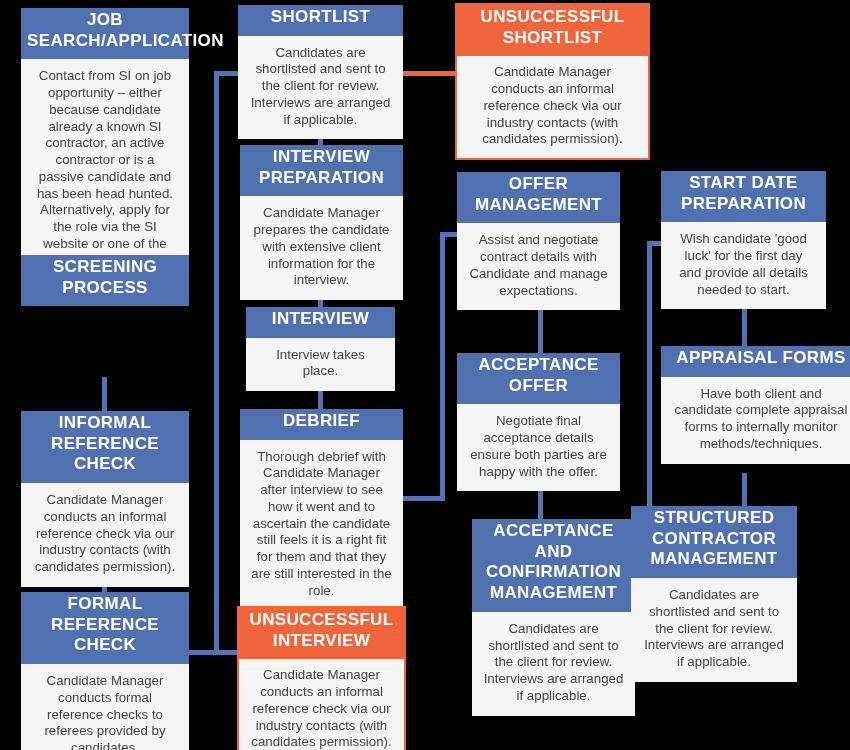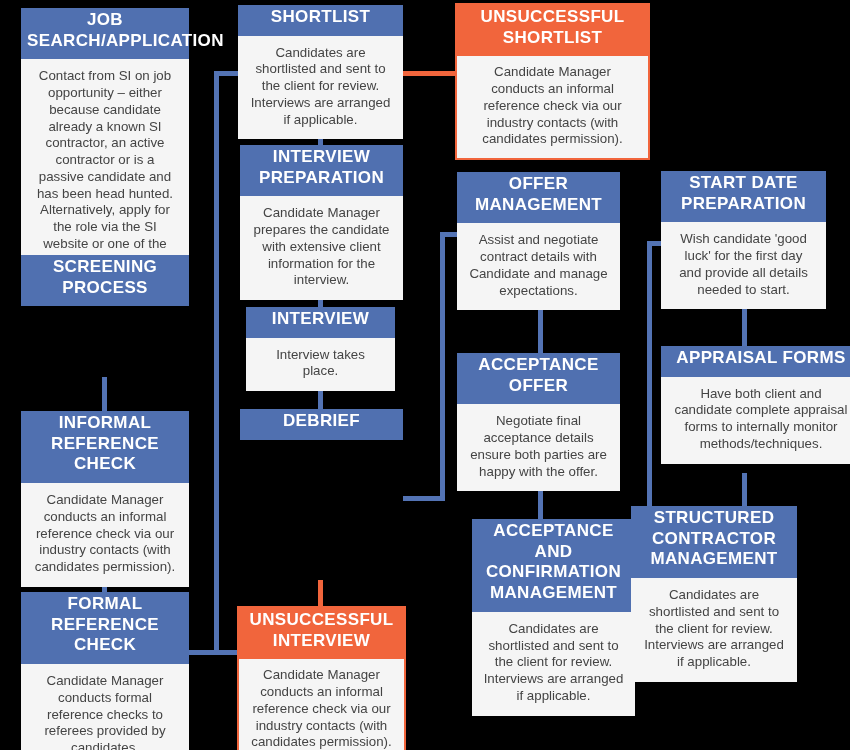--- a/index.html
+++ b/index.html
@@ -112,20 +112,21 @@
     <div class="body">Candidate Manager prepares the candidate with extensive client information for the interview.</div>
   </div>
 
   <div class="node" style="left:240px;top:307px;width:149px;margin-left:6px;">
     <div class="hdr">INTERVIEW</div>
     <div class="body">Interview takes place.</div>
   </div>
 
   <div class="node" style="left:240px;top:409px;width:163px;">
     <div class="hdr">DEBRIEF</div>
+    <div class="body">Thorough debrief with Candidate Manager after interview to see how it went and to ascertain the candidate still feels it is a right fit for them and that they are still interested in the role.</div>
   </div>
 
   <div class="node orange" style="left:237px;top:606px;width:169px;">
     <div class="hdr">UNSUCCESSFUL INTERVIEW</div>
     <div class="body">Candidate Manager conducts an informal reference check via  our industry contacts (with candidates permission).</div>
   </div>
 
   <div class="node orange" style="left:455px;top:3px;width:195px;">
     <div class="hdr">UNSUCCESSFUL SHORTLIST</div>
     <div class="body">Candidate Manager conducts an informal reference check via  our industry contacts (with candidates permission).</div>

